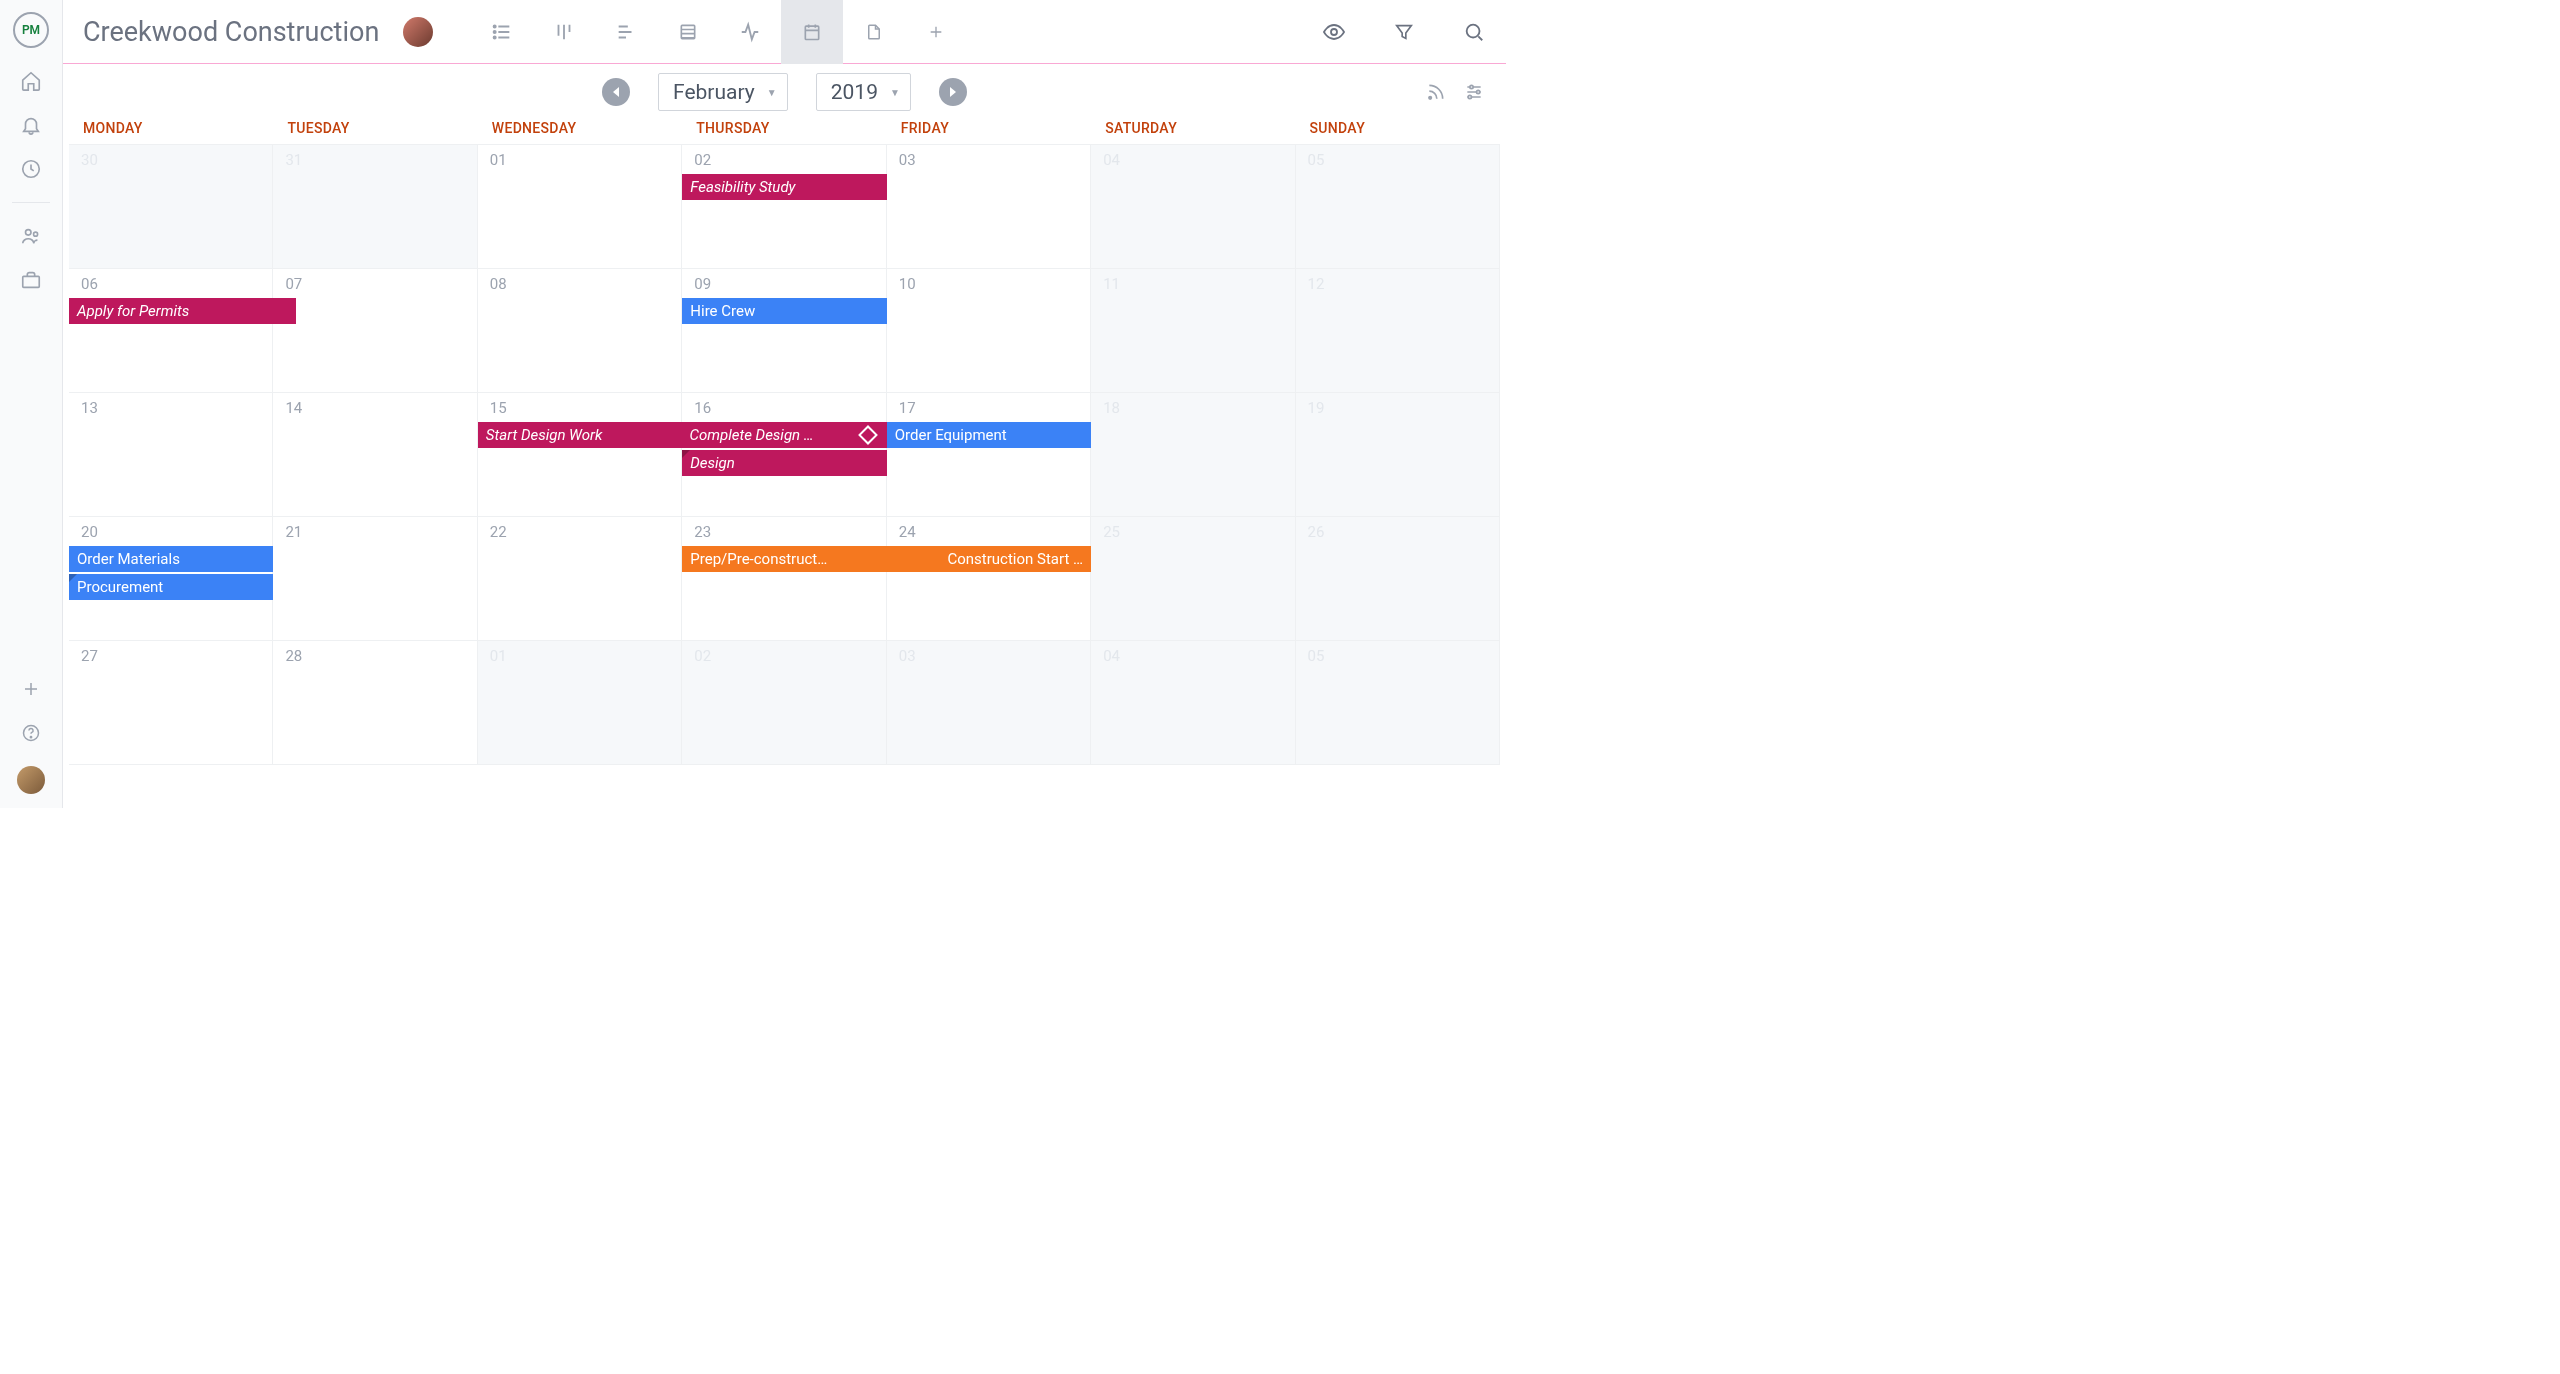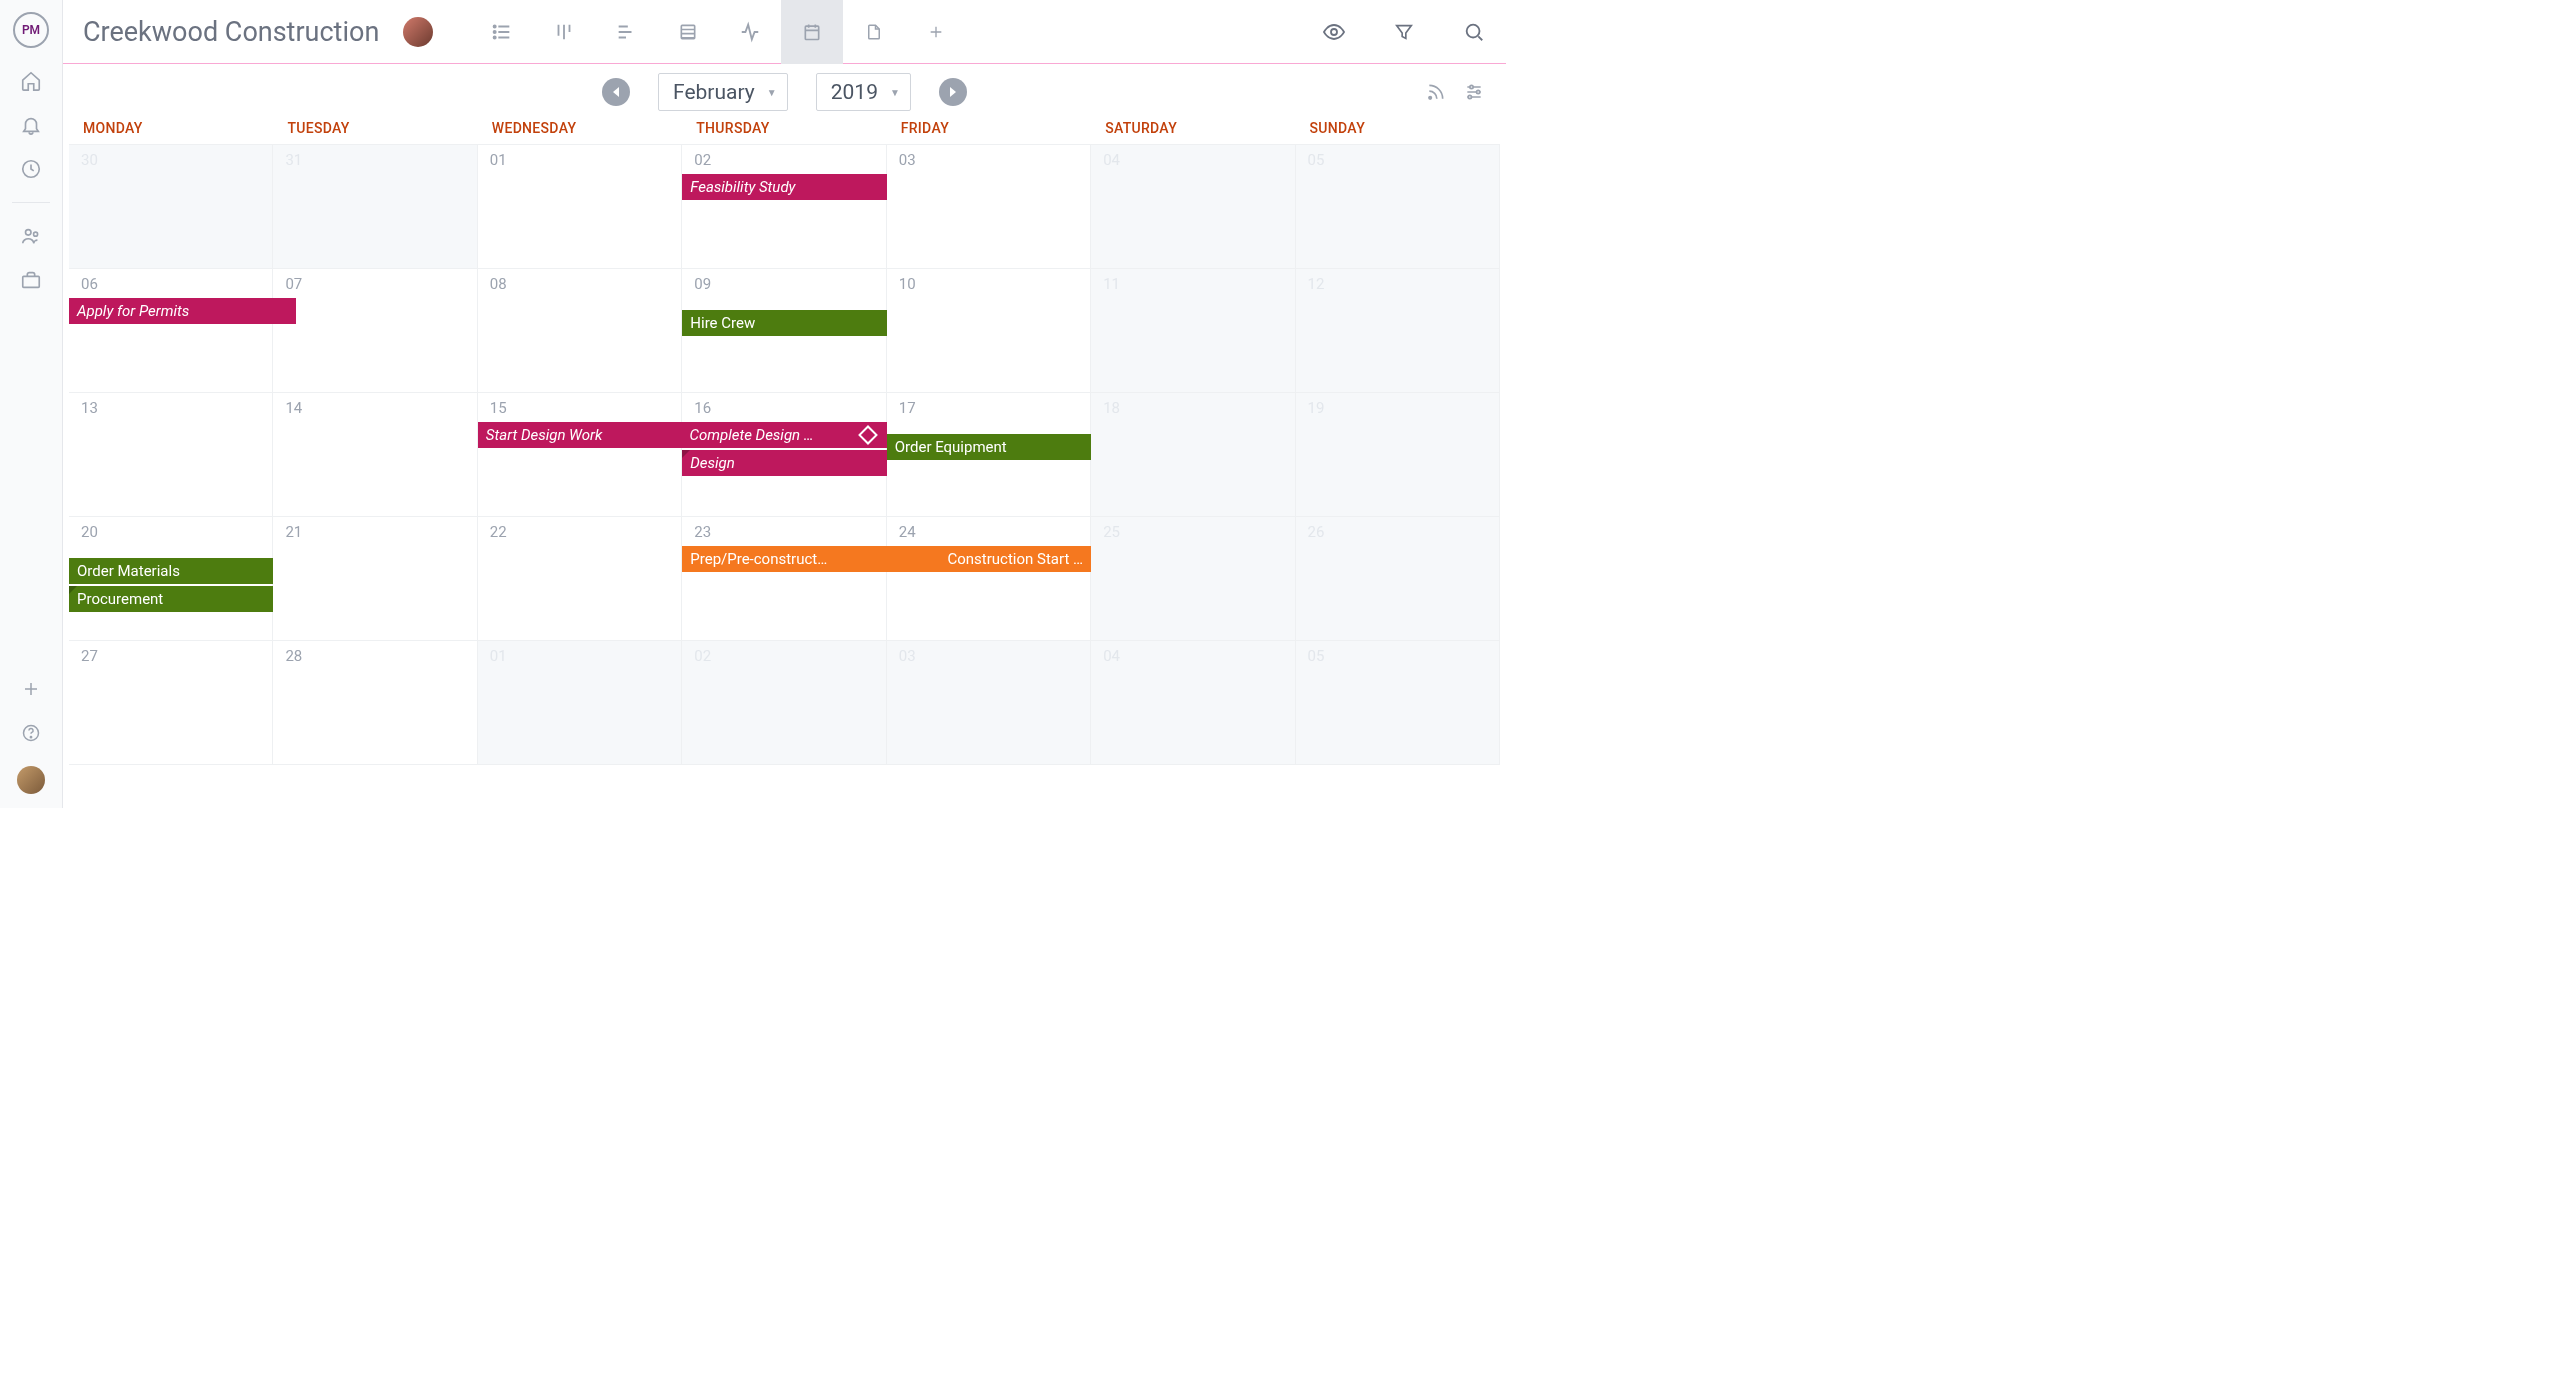--- a/index.html
+++ b/index.html
@@ -20,21 +20,21 @@
     border-right: 1px solid #e5e7eb;
     display: flex;
     flex-direction: column;
     align-items: center;
     padding-top: 12px;
     gap: 22px;
   }
   .rail .logo-circle {
     width: 36px; height: 36px; border: 2px solid #9ca3af; border-radius: 50%;
     display: flex; align-items: center; justify-content: center;
-    color: #701a75; font-weight: 600; font-size: 12px;
+    color: #15803d; font-weight: 600; font-size: 12px;
   }
   .rail-icon { width: 22px; height: 22px; color: #9ca3af; display:flex; align-items:center; justify-content:center; cursor:pointer; }
   .rail-sep { width: 60%; border-top:1px solid #e5e7eb; }
   .rail-spacer { flex:1; }
   .rail-avatar { width:28px; height:28px; border-radius:50%; background: linear-gradient(135deg,#c49b6a,#7b5a3a); margin-bottom:14px;}
 
   
   .main { flex:1; display:flex; flex-direction:column; min-width:0;}
 
   
@@ -103,21 +103,21 @@
     color:#fff;
     font-size:15px;
     display:flex; align-items:center;
     padding:0 8px;
     white-space:nowrap;
     overflow:hidden;
     pointer-events:auto;
     cursor:pointer;
   }
   .event.blue { background:#be185d;font-style:italic; }
-  .event.gray { background:#4d7c0f;margin-top:12px; }
+  .event.gray { background:#3b82f6; }
   .event.orange { background:#f5781f; }
   .event .milestone-diamond {
     width:14px; height:14px; transform:rotate(45deg); border:2px solid #fff; margin-left:auto; margin-right:4px;
   }
   .event .notch {
     position:absolute; left:0; top:0; width:0; height:0;
     border-top:8px solid rgba(0,0,0,0.25);
     border-right:8px solid transparent;
   }
   .event.dual span:nth-of-type(2){ margin-left:auto; padding-left:40px;}

